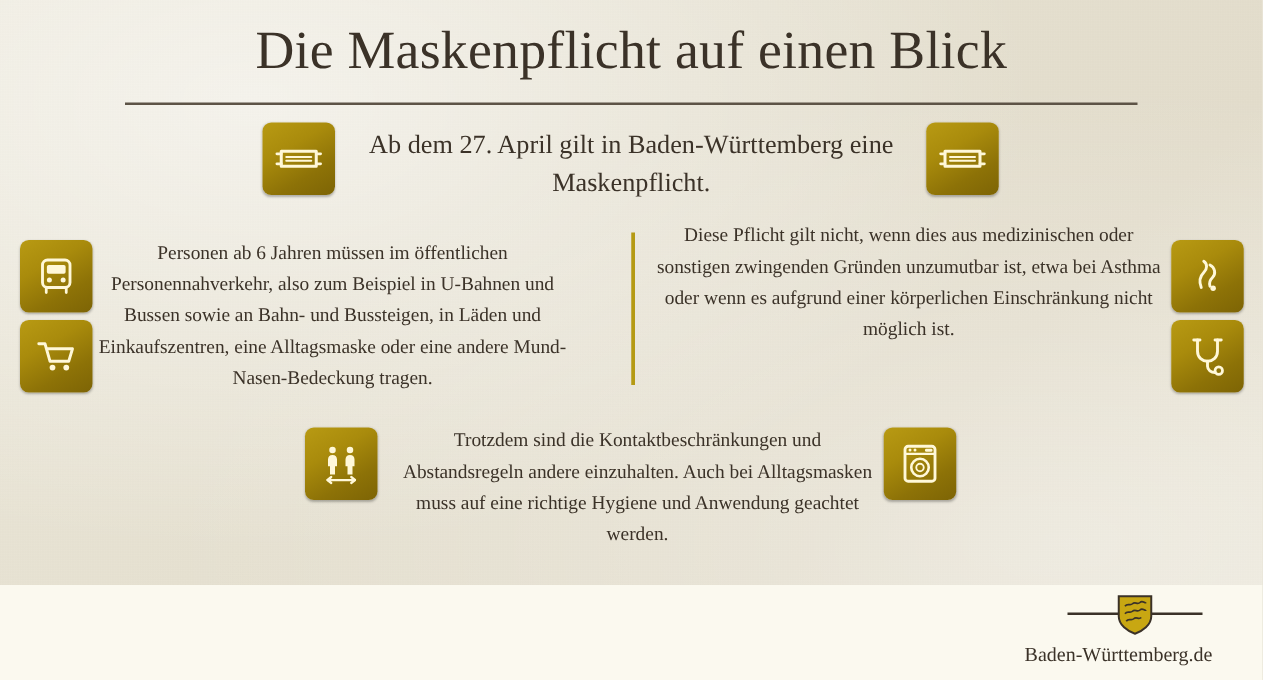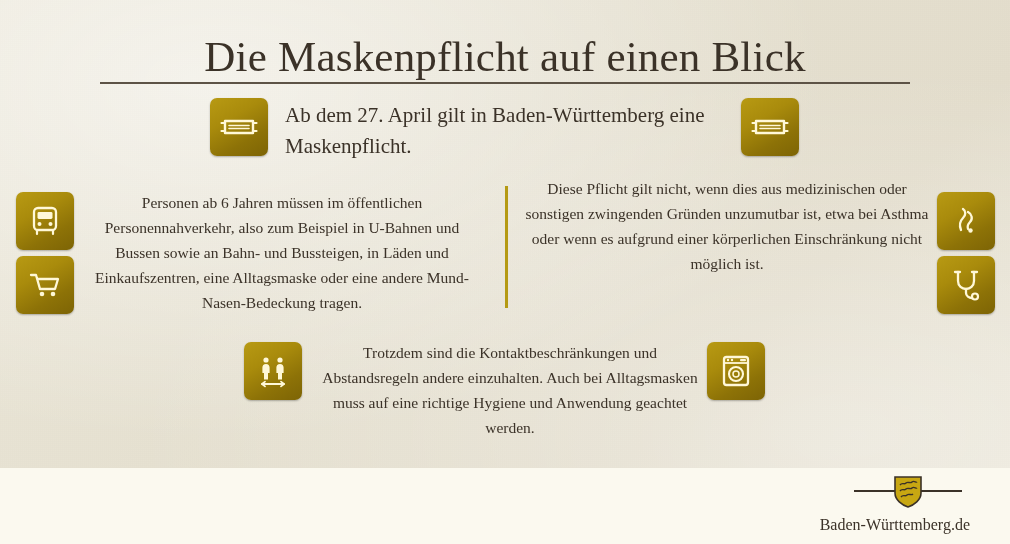--- a/index.html
+++ b/index.html
@@ -29,21 +29,21 @@
     pointer-events: none;
     opacity: .35;
     background-image:
       repeating-linear-gradient(0deg, rgba(0,0,0,0.012) 0px, rgba(0,0,0,0.012) 1px, rgba(255,255,255,0.012) 1px, rgba(255,255,255,0.012) 2px),
       repeating-linear-gradient(90deg, rgba(0,0,0,0.012) 0px, rgba(0,0,0,0.012) 1px, rgba(255,255,255,0.012) 1px, rgba(255,255,255,0.012) 2px);
   }
 
   
   .title {
     position: absolute;
-    top: 30px;
+    top: 14px;
     left: 0;
     width: 1010px;
     text-align: center;
     font-size: 43px;
     line-height: 54px;
     color: #3b3228;
     letter-spacing: .2px;
   }
   .title-rule {
     position: absolute;
@@ -75,35 +75,35 @@
   .tile-steth      { left: 937px; top: 256px; }
   .tile-distance   { left: 244px; top: 342px; }
   .tile-wash       { left: 707px; top: 342px; }
 
   
   .intro {
     position: absolute;
     top: 100px;
     left: 285px;
     width: 440px;
-    text-align: left;
+    text-align: center;
     font-size: 21px;
     line-height: 31px;
     color: #3b3228;
   }
 
   
   .col {
     position: absolute;
     font-size: 15.5px;
     line-height: 25px;
     color: #3b3228;
     text-align: center;
   }
-  .col-left  { top: 190px; left: 92px;  width: 380px; }
+  .col-left  { top: 190px; left: 76px;  width: 380px; }
   .col-right { top: 176px; left: 518px; width: 418px; }
 
   .divider {
     position: absolute;
     top: 186px;
     left: 505px;
     width: 3px;
     height: 122px;
     background: #b59a14;
   }

